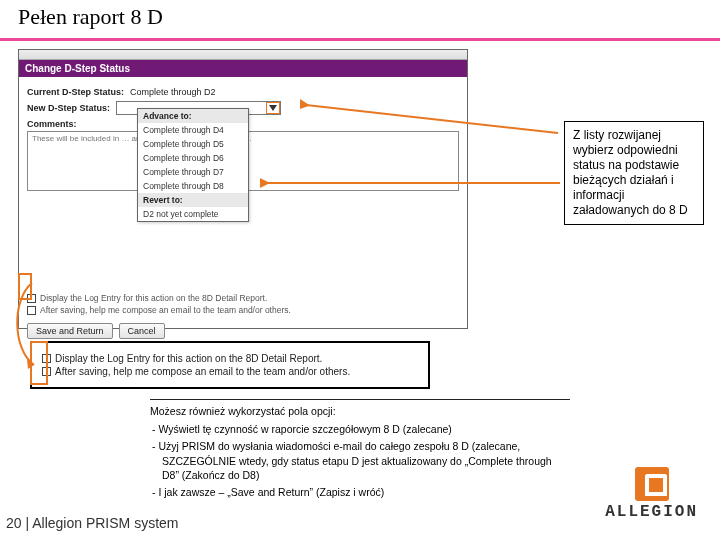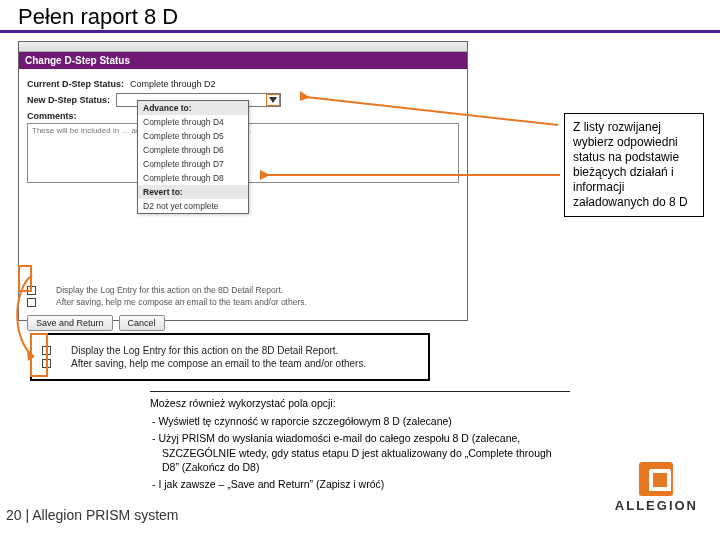--- a/index.html
+++ b/index.html
@@ -1,17 +1,17 @@
 <!DOCTYPE html>
 <html><head>
 <meta charset="utf-8">
 <style>
   * { box-sizing: border-box; margin: 0; padding: 0; }
   body { width: 720px; height: 540px; background: #fff; font-family: Arial, sans-serif; position: relative; overflow: hidden; }
-  .title-bar { border-bottom: 3px solid #4c1d95; padding: 4px 0 0 18px; }
+  .title-bar { border-bottom: 3px solid #ec4899; padding: 4px 0 8px 18px; font-family: Liberation Serif, serif; }
   .title-bar h1 { font-size: 22px; font-weight: 400; color: #000; }
   .content { position: relative; width: 100%; height: calc(100% - 40px); }
 
   
   .app-mock { position: absolute; left: 18px; top: 8px; width: 450px; height: 280px; border: 1px solid #666; background: #fff; font-size: 9px; color: #222; filter: blur(0.2px); }
   .app-toolbar { height: 10px; background: linear-gradient(#eee,#ddd); border-bottom: 1px solid #aaa; }
   .app-header { background: #701a75; color: #fff; padding: 3px 6px; font-size: 10px; font-weight: 700; }
   .app-body { padding: 6px 8px; }
   .row { display: flex; align-items: center; margin: 4px 0; gap: 6px; }
   .lbl { font-weight: 700; white-space: nowrap; }
@@ -21,21 +21,21 @@
   .dd-caret svg { display:block; }
   .comments-box { width: 100%; height: 60px; border: 1px solid #888; background:#fff; margin-top:2px; position: relative; }
   .comments-hint { position:absolute; left:4px; top:2px; color:#777; font-size:8px; }
 
   
   .dd-pop { position:absolute; left: 118px; top: 58px; width: 112px; border:1px solid #666; background:#fff; box-shadow: 1px 1px 3px rgba(0,0,0,.2); z-index:3; }
   .dd-hdr { background:#e8e8e8; padding:2px 5px; font-weight:700; font-size:8.5px; }
   .dd-item { padding:2px 5px; font-size:8.5px; color:#333; }
   .dd-item.sel { background:#2b6cd4; color:#fff; }
 
-  .chk-row { display:flex; align-items:center; gap:20px; margin:2px 0; font-size:8.5px; color:#555; }
+  .chk-row { display:flex; align-items:center; gap:4px; margin:2px 0; font-size:8.5px; color:#555; }
   .chk { width:9px; height:9px; border:1px solid #444; background:#fff; }
   .orange-box-small { position:absolute; left: 18px; top: 232px; width: 14px; height: 27px; border:2px solid #e87722; z-index:5; }
 
   .btns { margin-top: 8px; display:flex; gap:6px; }
   .abtn { border:1px solid #888; background:linear-gradient(#fafafa,#e4e4e4); padding:2px 8px; font-size:9px; border-radius:2px; }
 
   
   .callout-r { position:absolute; right: 16px; top: 80px; width: 140px; border:1px solid #000; background:#fff; padding:6px 8px; font-size:12px; line-height:1.25; z-index:6; }
 
   
@@ -56,21 +56,21 @@
   .notes li { margin:3px 0 3px 12px; text-indent:-10px; }
   .notes li::before { content: "- "; }
 
   
   .footer-l { position:absolute; left: 6px; bottom: 10px; font-size:14px; color:#333; }
   .logo { position:absolute; right: 22px; bottom: 20px; text-align:center; }
   .logo-mark { width:34px; height:34px; background:#e87722; border-radius:3px; position:relative; margin:0 auto 2px; }
   
   .logo-mark::before { content:""; position:absolute; left:10px; top:7px; width:14px; height:14px; border:4px solid #fff; border-radius:3px 3px 0 0; border-bottom:none; }
   .logo-mark::after { content:""; position:absolute; left:10px; bottom:5px; width:22px; height:4px; background:#fff; }
-  .logo-text { font-size:13px; letter-spacing:2px; color:#333; font-weight:700; }
+  .logo-text { font-size:16px; letter-spacing:2px; color:#333; font-weight:700;font-family:Liberation Mono, monospace; }
 </style>
 </head>
 <body>
 
 <div class="title-bar">
   <h1>Pełen raport 8 D</h1>
 </div>
 
 <div class="content">
 

